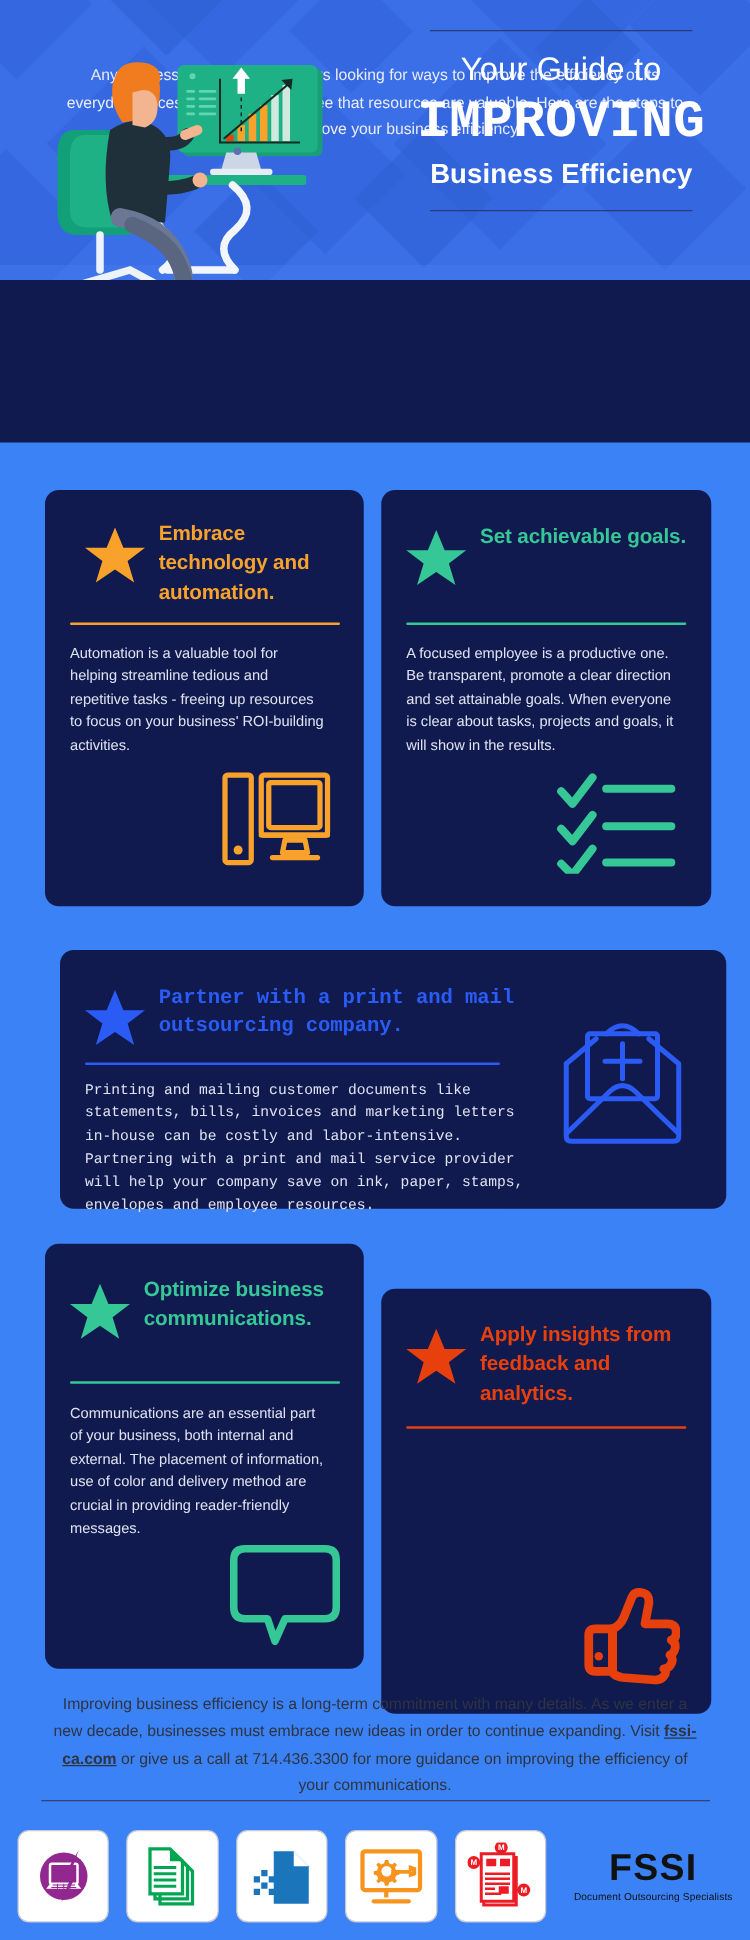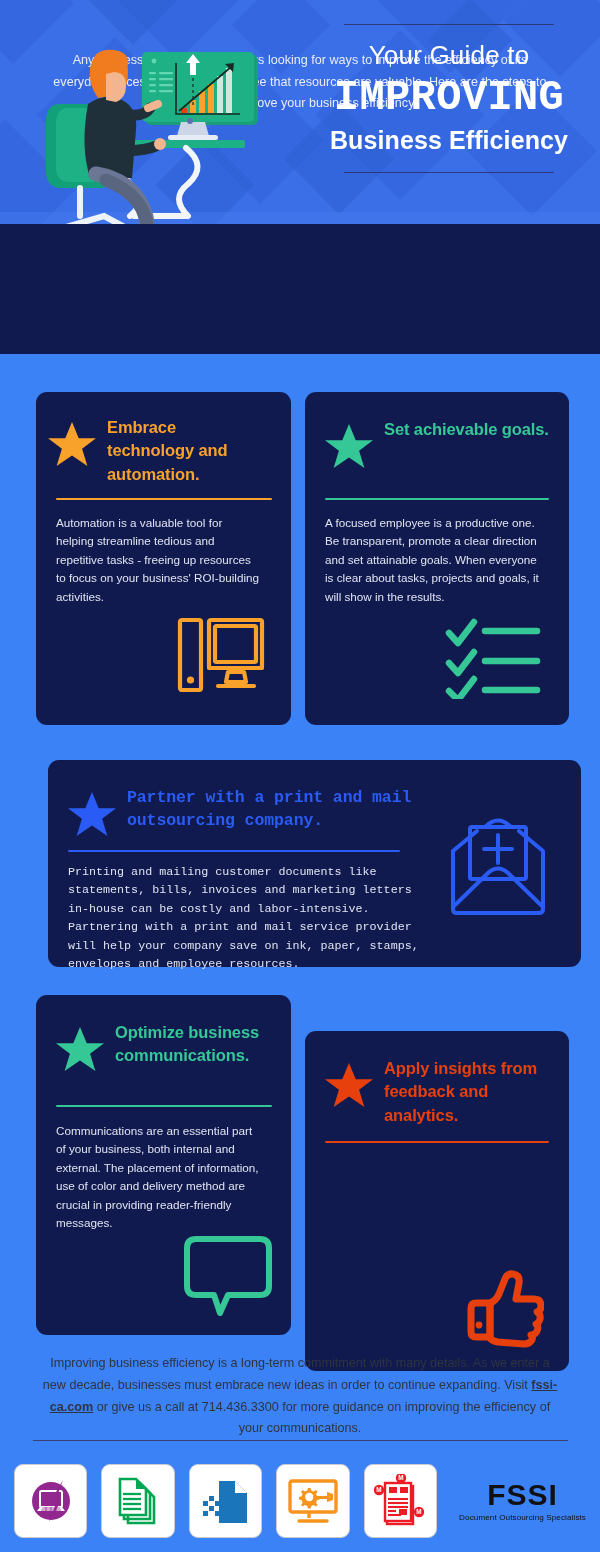--- a/index.html
+++ b/index.html
@@ -59,21 +59,21 @@
     color: #ffffff;
     font-size: 42px;
     font-weight: 700;
     letter-spacing: 0.4px;
     line-height: 1.12;
     margin-top: 4px;
     font-family: Liberation Mono, monospace;
   }
   .t-line3 {
     color: #ffffff;
-    font-size: 25px;
+    font-size: 22px;
     font-weight: 700;
     letter-spacing: 0.1px;
     line-height: 1.15;
     margin-top: 4px;
   }
 
   
   .intro-band {
     position: absolute;
     left: 0; top: 224px;
@@ -126,21 +126,21 @@
     position: absolute;
   }
 
   
   #card-1 { left: 36px;  top: 392px;  width: 255px; height: 333px; }
   #card-2 { left: 305px; top: 392px;  width: 264px; height: 333px; }
   #card-3 { left: 48px;  top: 760px;  width: 533px; height: 207px; font-family: Liberation Mono, monospace; }
   #card-4 { left: 36px;  top: 995px;  width: 255px; height: 340px; }
   #card-5 { left: 305px; top: 995px;  width: 264px; height: 340px; margin-top: 36px; }
 
-  .c1-head  { position:absolute; left:12px; top:22px; width:216px; }
+  .c1-head  { position:absolute; left:32px; top:22px; width:216px; }
   .c1-div   { position:absolute; left:20px; top:106px; width:216px; }
   .c1-body  { position:absolute; left:20px; top:122px; width:205px; }
   .c1-icon  { left:140px; top:222px; }
 
   .c2-head  { position:absolute; left:20px; top:24px; width:224px; }
   .c2-div   { position:absolute; left:20px; top:106px; width:224px; }
   .c2-body  { position:absolute; left:20px; top:122px; width:222px; }
   .c2-icon  { left:140px; top:225px; }
 
   .c3-head  { position:absolute; left:20px; top:24px; width:360px; }

